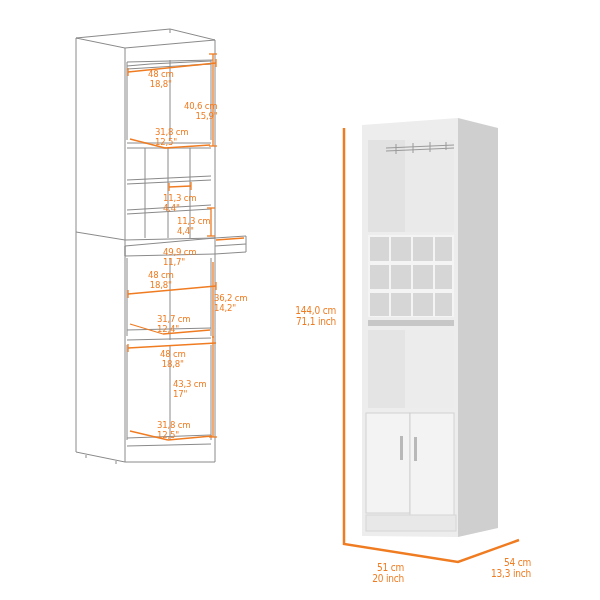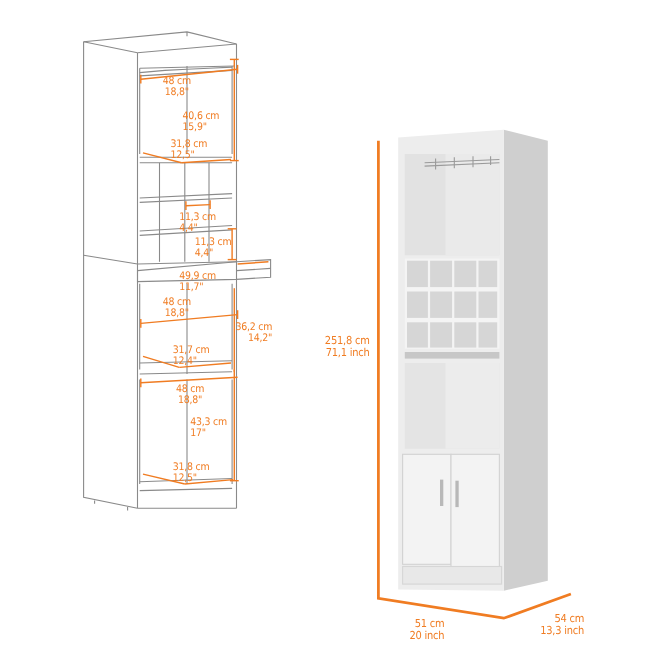--- a/index.html
+++ b/index.html
@@ -160,21 +160,21 @@
 
     <g fill="none" stroke="#f07c22" stroke-width="2.5">
       <polyline points="344,128 344,544 458,562 519,540"></polyline>
     </g>
   </svg>
 
   <div class="lbl center" style="left:148px;top:69px;">
     <span>48 cm</span>
     <span>18,8"</span>
   </div>
-  <div class="lbl" style="left:166px;top:101px;">
+  <div class="lbl" style="left:184px;top:101px;text-align:right;">
     <span>40,6 cm</span>
     <span>15,9"</span>
   </div>
   <div class="lbl" style="left:155px;top:127px;">
     <span>31,8 cm</span>
     <span>12,5"</span>
   </div>
   <div class="lbl" style="left:163px;top:193px;">
     <span>11,3 cm</span>
     <span>4,4"</span>
@@ -184,21 +184,21 @@
     <span>4,4"</span>
   </div>
   <div class="lbl" style="left:163px;top:247px;">
     <span>49,9 cm</span>
     <span>11,7"</span>
   </div>
   <div class="lbl center" style="left:148px;top:270px;">
     <span>48 cm</span>
     <span>18,8"</span>
   </div>
-  <div class="lbl" style="left:214px;top:293px;text-align:right;">
+  <div class="lbl" style="left:214px;top:293px;">
     <span>36,2 cm</span>
     <span>14,2"</span>
   </div>
   <div class="lbl" style="left:157px;top:314px;">
     <span>31,7 cm</span>
     <span>12,4"</span>
   </div>
   <div class="lbl center" style="left:160px;top:349px;">
     <span>48 cm</span>
     <span>18,8"</span>
@@ -206,21 +206,21 @@
   <div class="lbl" style="left:173px;top:379px;">
     <span>43,3 cm</span>
     <span>17"</span>
   </div>
   <div class="lbl" style="left:157px;top:420px;">
     <span>31,8 cm</span>
     <span>12,5"</span>
   </div>
 
   <div class="lbl right" style="left:288px;top:305px;width:48px;font-size:10px;line-height:11px;">
-    <span>251,8 cm</span>
+    <span>144,0 cm</span>
     <span>71,1 inch</span>
   </div>
   <div class="lbl right" style="left:360px;top:562px;width:44px;font-size:10px;line-height:11px;">
     <span>51 cm</span>
     <span>20 inch</span>
   </div>
   <div class="lbl right" style="left:485px;top:557px;width:46px;font-size:10px;line-height:11px;">
     <span>54 cm</span>
     <span>13,3 inch</span>
   </div>

